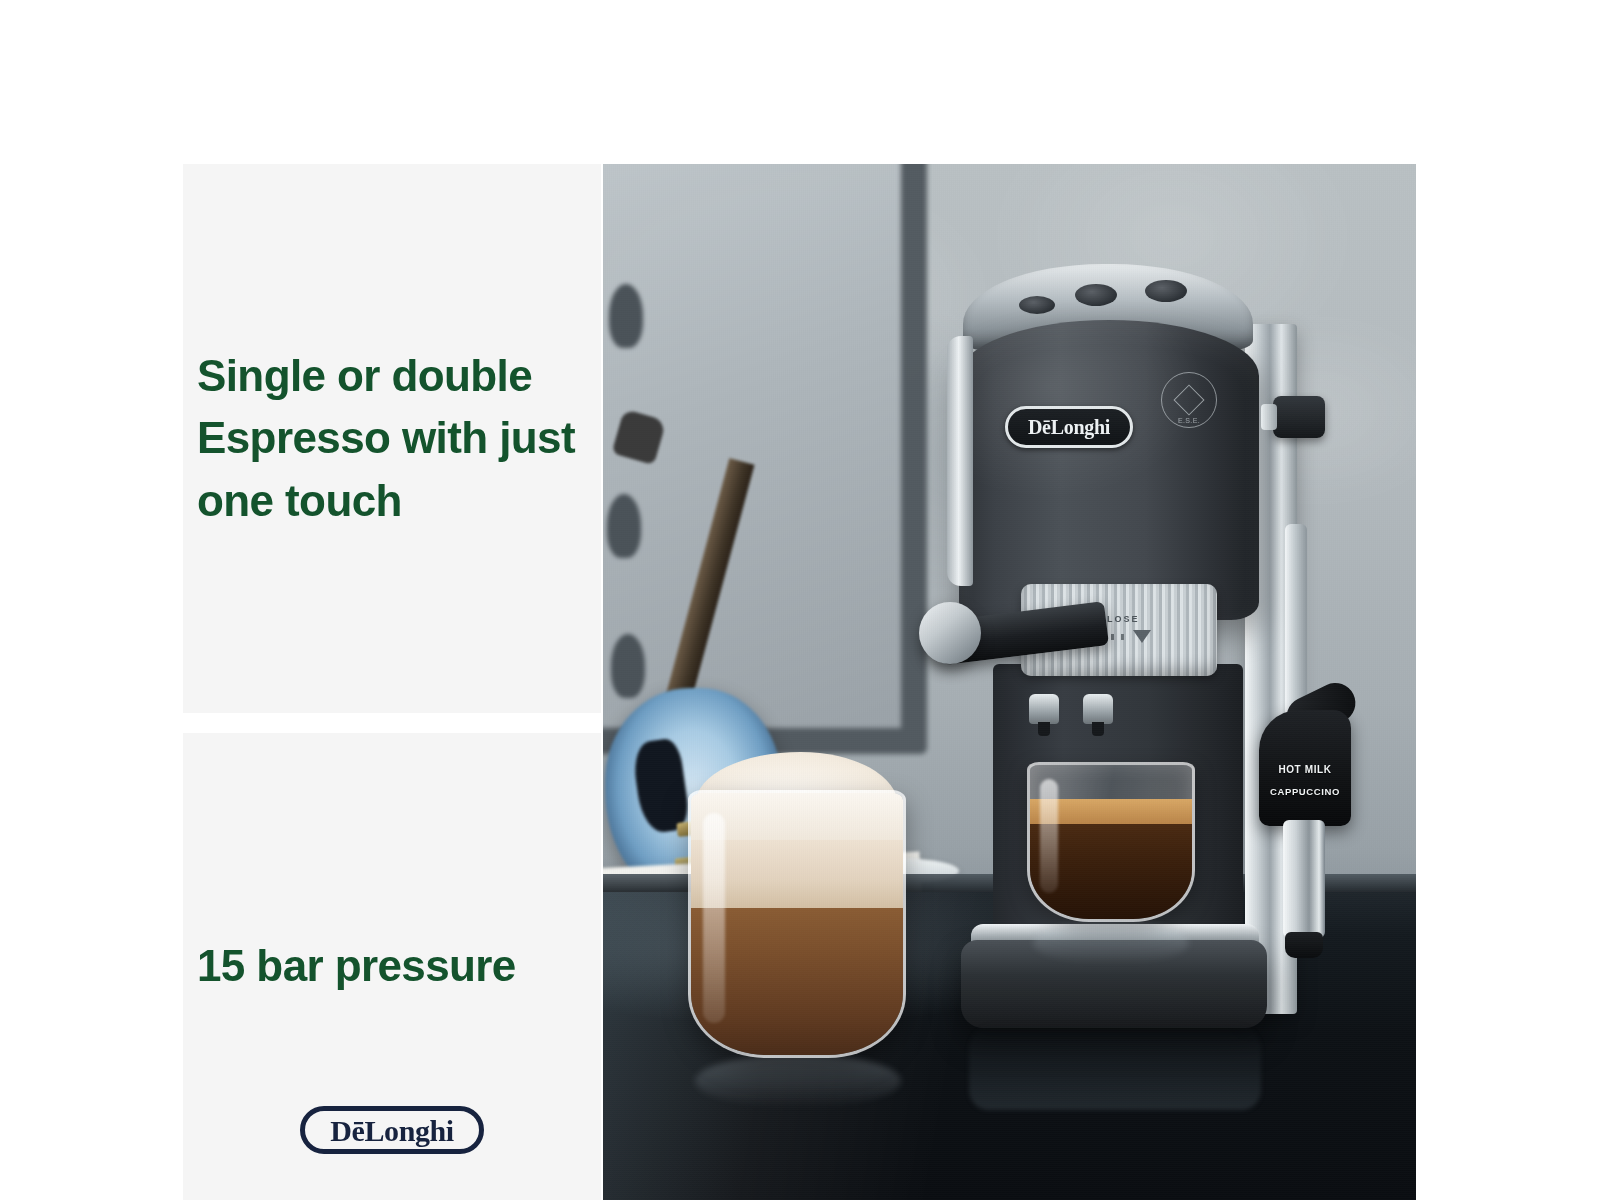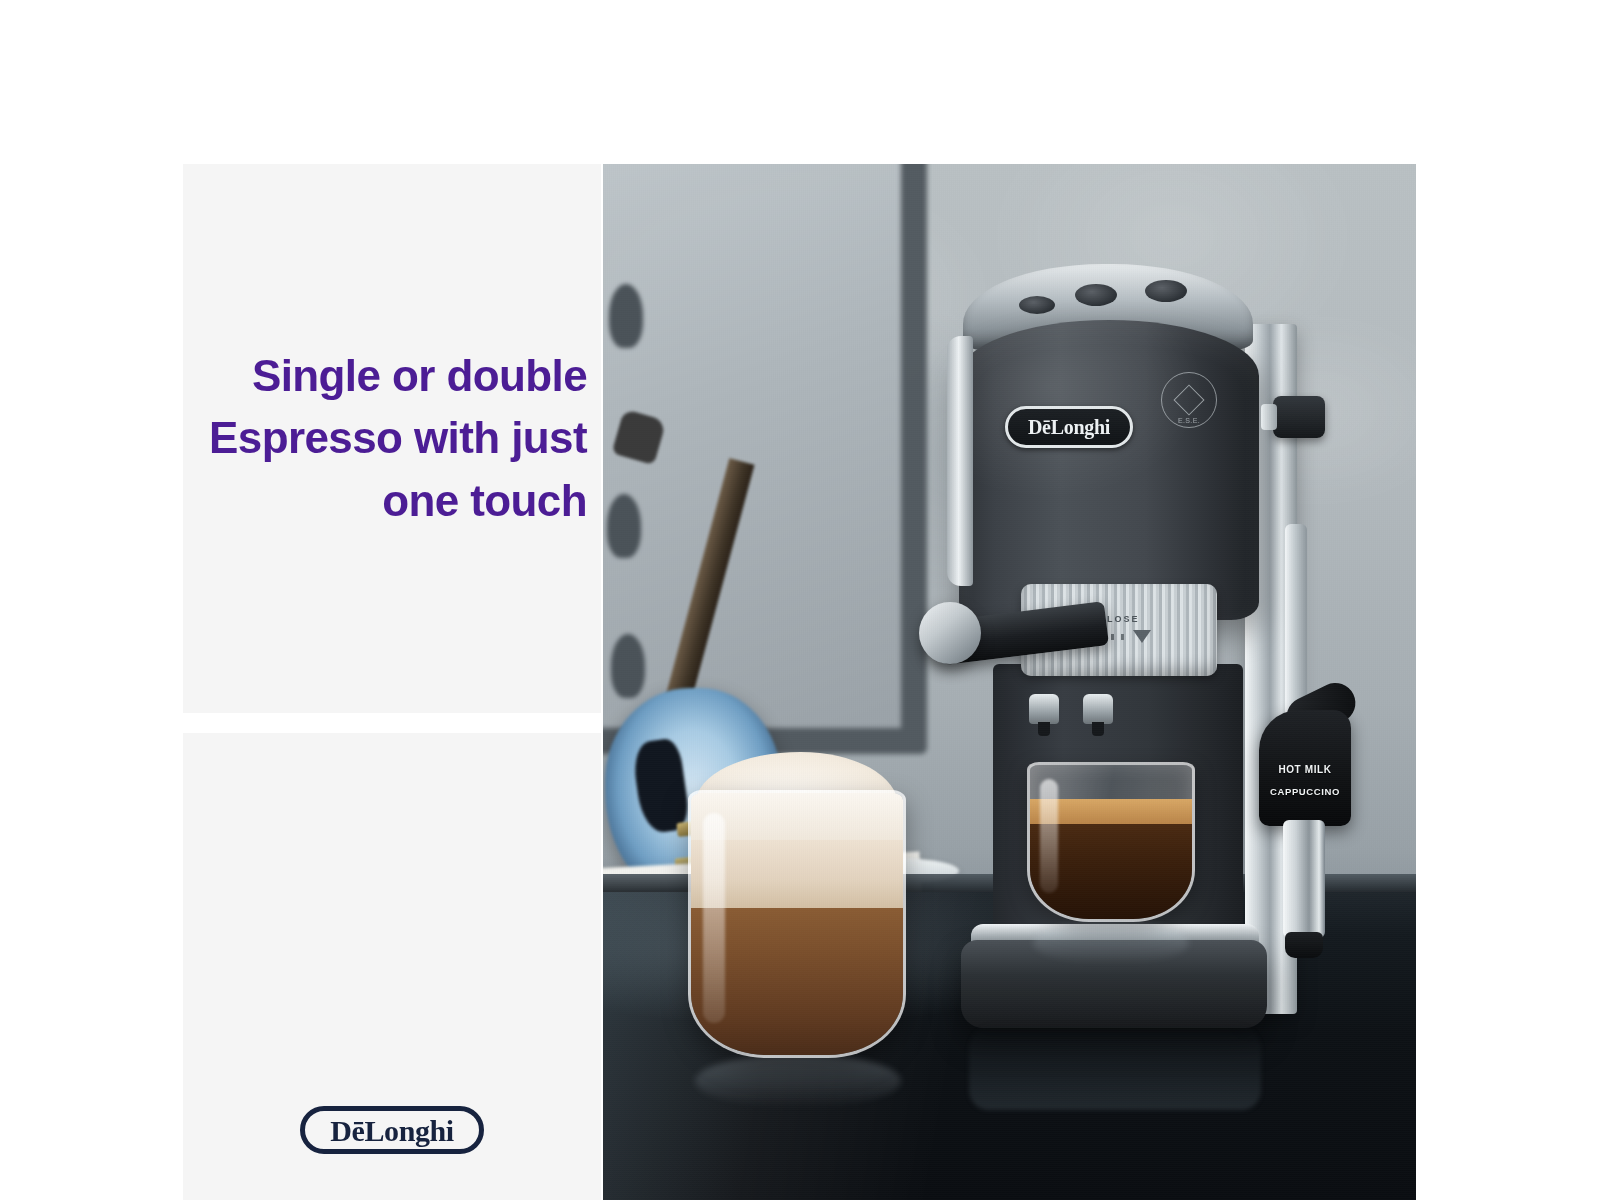--- a/index.html
+++ b/index.html
@@ -50,25 +50,25 @@
     flex-direction: column;
     align-items: center;
     justify-content: center;
   }
   .panel-feature-1 { top: 164px; height: 549px; }
   .panel-feature-2 { top: 733px; height: 467px; }
 
   .feature-text {
     margin: 17px;
     width: 100%;
-    text-align: right;
+    text-align: left;
     font-size: 44px;
     line-height: 1.42;
     font-weight: 700;
-    color: #4c1d95;
+    color: #14532d;
     letter-spacing: -0.6px;
     padding: 0 14px;
   }
   .feature-text.two-line { font-size: 44px; }
 
   
   .brand-logo {
     position: absolute;
     left: 50%;
     transform: translateX(-50%);
@@ -668,20 +668,21 @@
 <body>
 
 <div id="root">
 
 
   <div class="panel panel-feature-1">
     <p class="feature-text">Single or double Espresso with just one touch</p>
   </div>
 
   <div class="panel panel-feature-2">
+    <p class="feature-text two-line">15 bar pressure</p>
 
     <div class="brand-logo">
       <span class="brand-word">DēLonghi</span>
     </div>
   </div>
 
   <div class="photo">
     <div class="scene">
       <div class="wall-mottle"></div>
 

